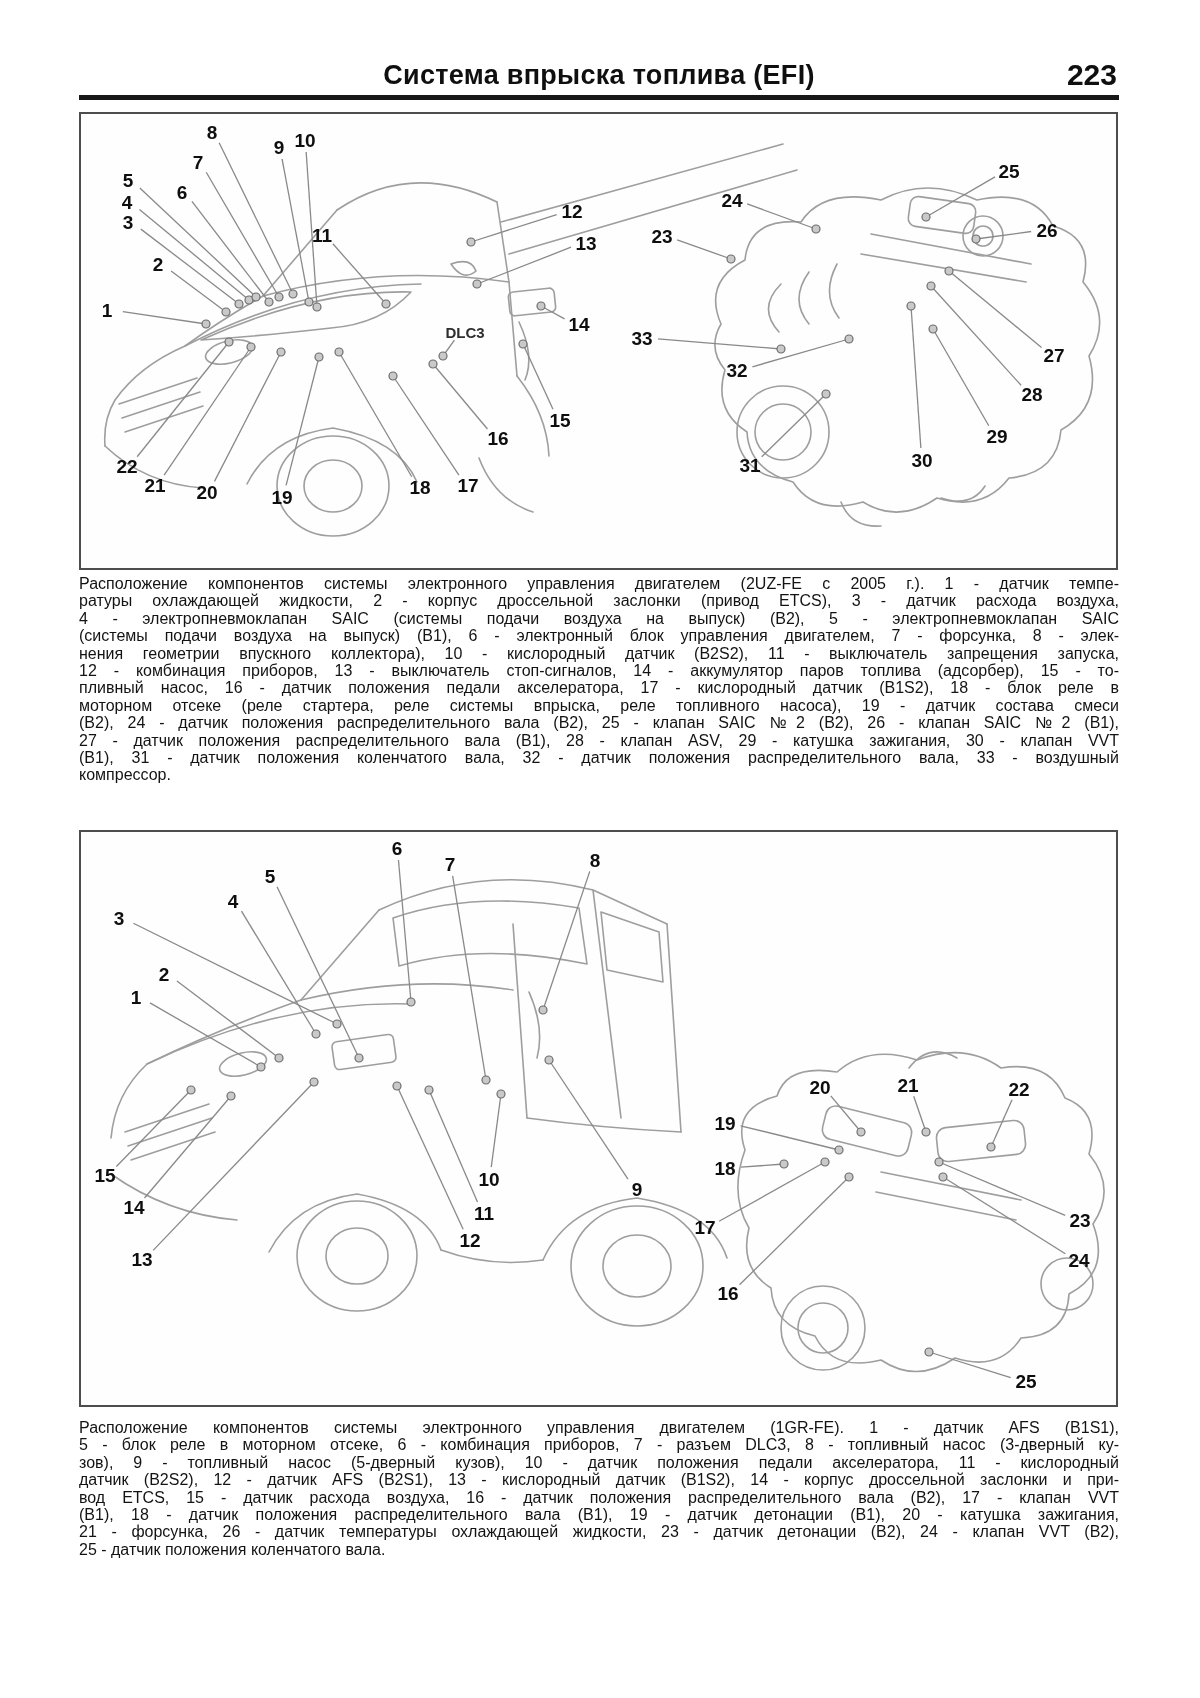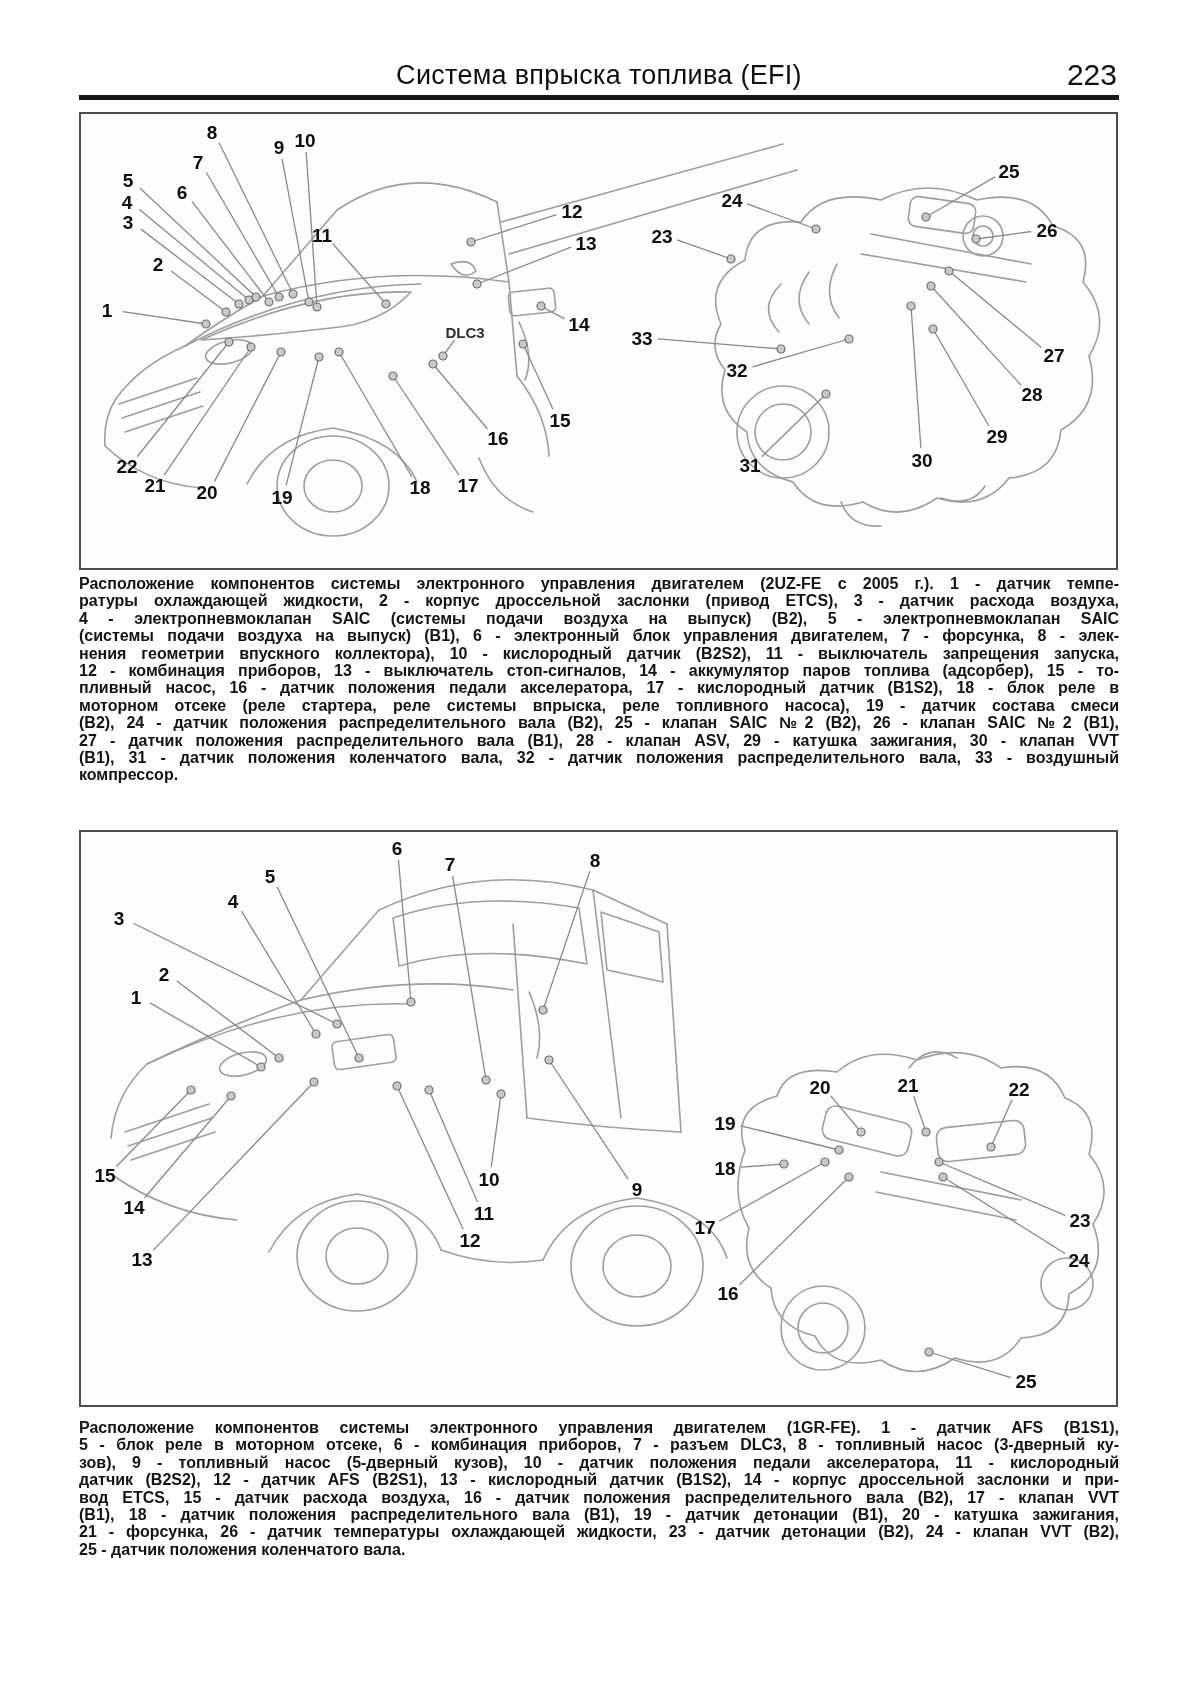--- a/index.html
+++ b/index.html
@@ -4,44 +4,44 @@
 <style>
   html,body{margin:0;padding:0;}
   body{
     width:1200px;height:1698px;position:relative;background:#ffffff;
     font-family:"Liberation Sans","DejaVu Sans",sans-serif;color:#121212;
     overflow:hidden;
   }
   .abs{position:absolute;}
   #header-title{
     left:79px;top:60px;width:1040px;text-align:center;
-    font-size:27px;font-weight:normal;color:#0f0f0f;letter-spacing:.3px;
+    font-size:27px;font-weight:bold;color:#0f0f0f;letter-spacing:.3px;
   }
   #page-number{
-    top:58px;right:83px;font-size:30px;font-weight:normal;color:#0f0f0f;
+    top:58px;right:83px;font-size:30px;font-weight:bold;color:#0f0f0f;
   }
   #header-rule{left:79px;top:95px;width:1040px;height:5px;background:#171717;}
   .figure-box{
     left:79px;width:1035px;border:2px solid #4d4d4d;background:#fffefe;
   }
   #figure1-box{top:112px;height:454px;}
   #figure2-box{top:830px;height:573px;}
   .figure-box svg{display:block;width:100%;height:100%;}
   .sketch path,.sketch ellipse,.sketch circle,.sketch rect{
     fill:none;stroke:#9e9e9e;stroke-width:1.6;
     stroke-linecap:round;stroke-linejoin:round;
   }
   .leader{stroke:#898989;stroke-width:1.3;}
   .comp-dot{fill:#c9c9c9;stroke:#6d6d6d;stroke-width:1.2;}
   .co-num{font-family:"Liberation Sans","DejaVu Sans",sans-serif;
     font-size:19px;font-weight:700;fill:#0e0e0e;}
   .co-text{font-family:"Liberation Sans","DejaVu Sans",sans-serif;
     font-size:15px;font-weight:700;fill:#2e2e2e;}
   .caption{
-    left:79px;width:1040px;font-size:16px;font-weight:bold;
+    left:79px;width:1040px;font-size:16px;font-weight:normal;
     line-height:17.4px;color:#131313;
   }
   #caption1{top:575px;}
   #caption2{top:1419px;}
   .cap-line{text-align:justify;text-align-last:justify;}
   .cap-last{text-align-last:left;}
 </style>
 </head>
 <body>
 

